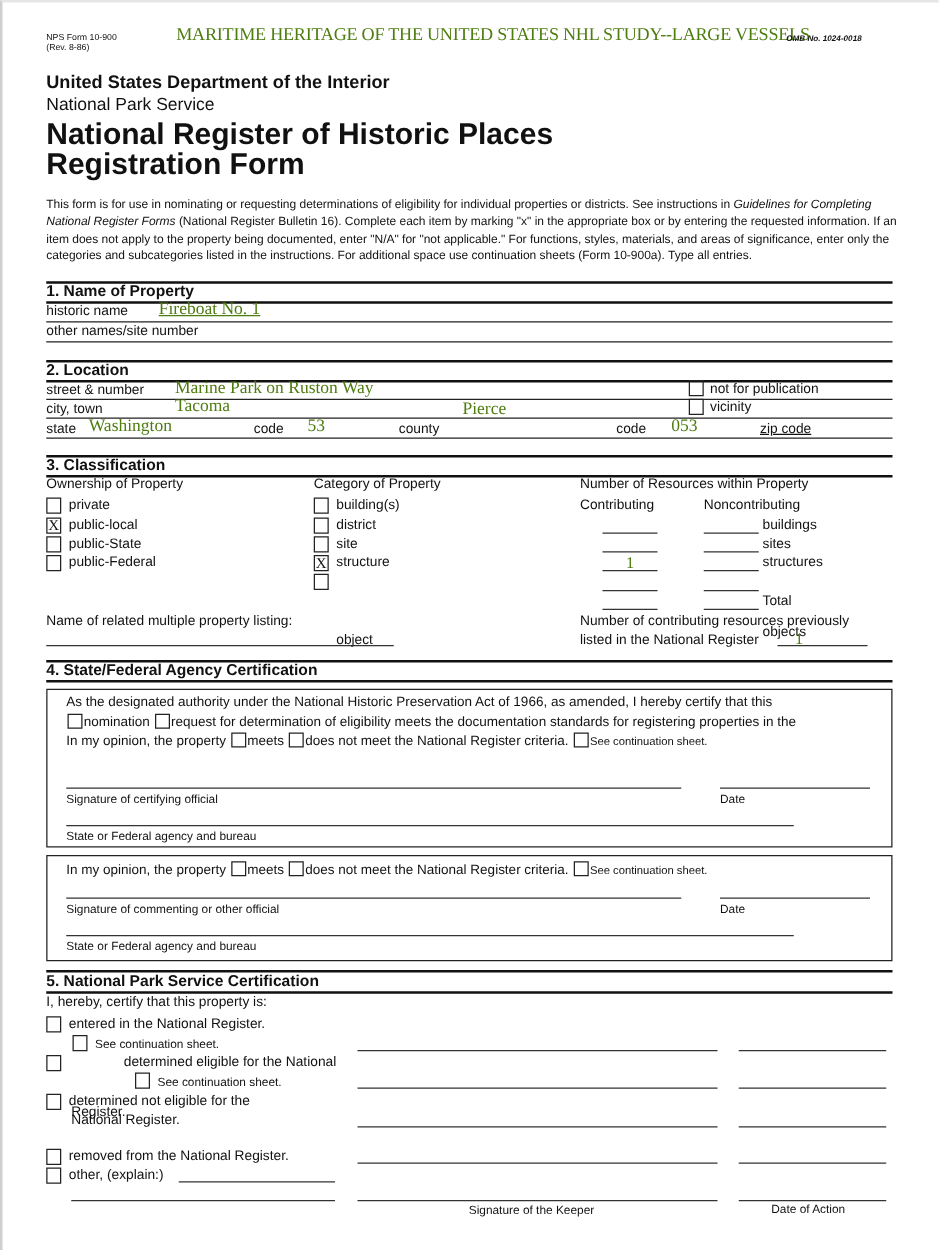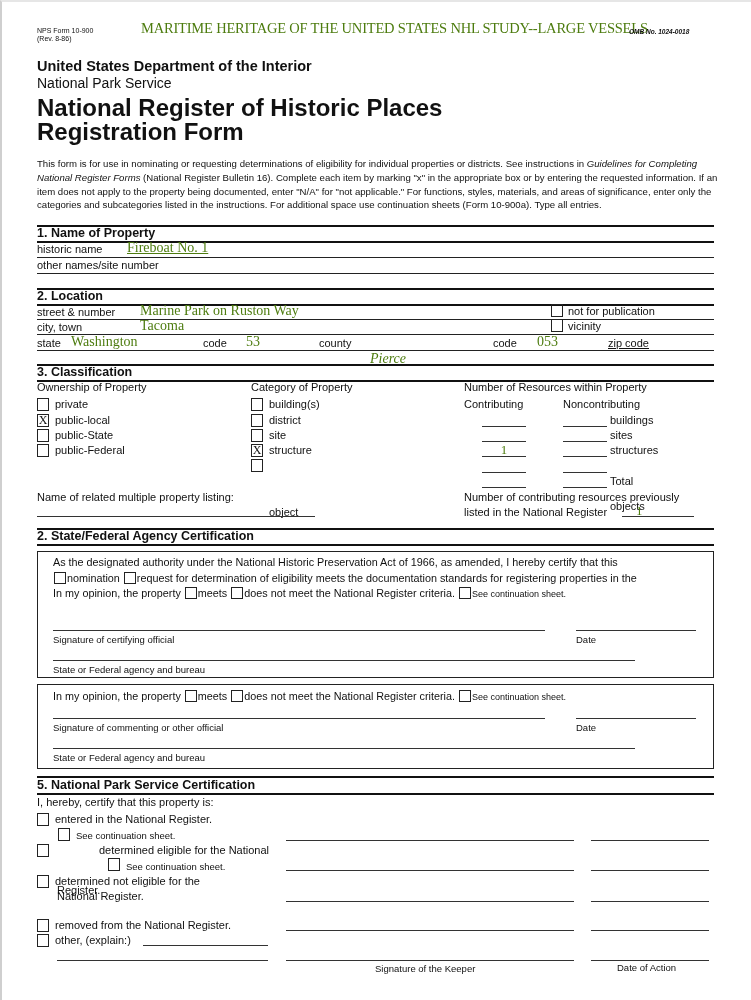--- a/index.html
+++ b/index.html
@@ -57,21 +57,21 @@
 <div class="lbl" style="left:37px;top:321px;">city, town</div>
 <div class="typed abs" style="left:140px;top:318px;">Tacoma</div>
 <div class="box" style="left:551px;top:319px;"></div>
 <div class="lbl" style="left:568px;top:320px;">vicinity</div>
 <div class="rule" style="left:37px;top:334px;width:677px;"></div>
 <div class="lbl" style="left:37px;top:337px;">state</div>
 <div class="typed abs" style="left:71px;top:334px;">Washington</div>
 <div class="lbl" style="left:203px;top:337px;">code</div>
 <div class="typed abs" style="left:246px;top:334px;">53</div>
 <div class="lbl" style="left:319px;top:337px;">county</div>
-<div class="typed abs" style="left:370px;top:351px;font-style:italic;">Pierce</div>
+<div class="typed abs" style="left:370px;top:320px;">Pierce</div>
 <div class="lbl" style="left:493px;top:337px;">code</div>
 <div class="typed abs" style="left:537px;top:334px;">053</div>
 <div class="lbl" style="left:608px;top:337px;text-decoration:underline;">zip code</div>
 <div class="abs typed" style="left:660px;top:334px;width:50px;height:14px;"></div>
 <div class="rule" style="left:37px;top:350px;width:677px;"></div>
 
 <div class="rule2" style="left:37px;top:364px;width:677px;"></div>
 <div class="sec" style="left:37px;top:365px;">3.  Classification</div>
 <div class="rule2" style="left:37px;top:380px;width:677px;"></div>
 
@@ -121,21 +121,21 @@
 <div class="abs typed" style="left:563px;top:473px;width:44px;height:14px;border-bottom:1px solid #333;text-align:center;font-size:13px;"></div>
 <div class="lbl" style="left:610px;top:475px;">Total</div>
 
 <div class="lbl" style="left:37px;top:491px;">Name of related multiple property listing:</div>
 <div class="abs typed" style="left:37px;top:502px;width:278px;height:14px;border-bottom:1px solid #333;"></div>
 <div class="lbl" style="left:464px;top:491px;">Number of contributing resources previously</div>
 <div class="lbl" style="left:464px;top:506px;">listed in the National Register</div>
 <div class="abs typed" style="left:622px;top:503px;width:72px;height:14px;border-bottom:1px solid #333;text-align:left;padding-left:14px;box-sizing:border-box;font-size:13px;">1</div>
 
 <div class="rule2" style="left:37px;top:528px;width:677px;"></div>
-<div class="sec" style="left:37px;top:529px;">2.  State/Federal Agency Certification</div>
+<div class="sec" style="left:37px;top:529px;">4.  State/Federal Agency Certification</div>
 <div class="rule2" style="left:37px;top:544px;width:677px;"></div>
 
 <div class="certbox" style="left:37px;top:551px;width:677px;height:127px;"></div>
 <div class="para" style="left:53px;top:555px;width:660px;">
   <div>As the designated authority under the National Historic Preservation Act of 1966, as amended, I hereby certify that this</div>
   <div><span class="inbox"></span><span>nomination</span> <span class="inbox"></span><span>request for determination of eligibility meets the documentation standards for registering properties in the</span></div>
   <div><span>In my opinion, the property</span> <span class="inbox"></span><span>meets</span> <span class="inbox"></span><span>does not meet the National Register criteria.</span> <span class="inbox"></span><span style="font-size:9px;">See continuation sheet.</span></div>
 </div>
 <div class="sline" style="left:53px;top:630px;width:492px;"></div>
 <div class="sline" style="left:576px;top:630px;width:120px;"></div>

